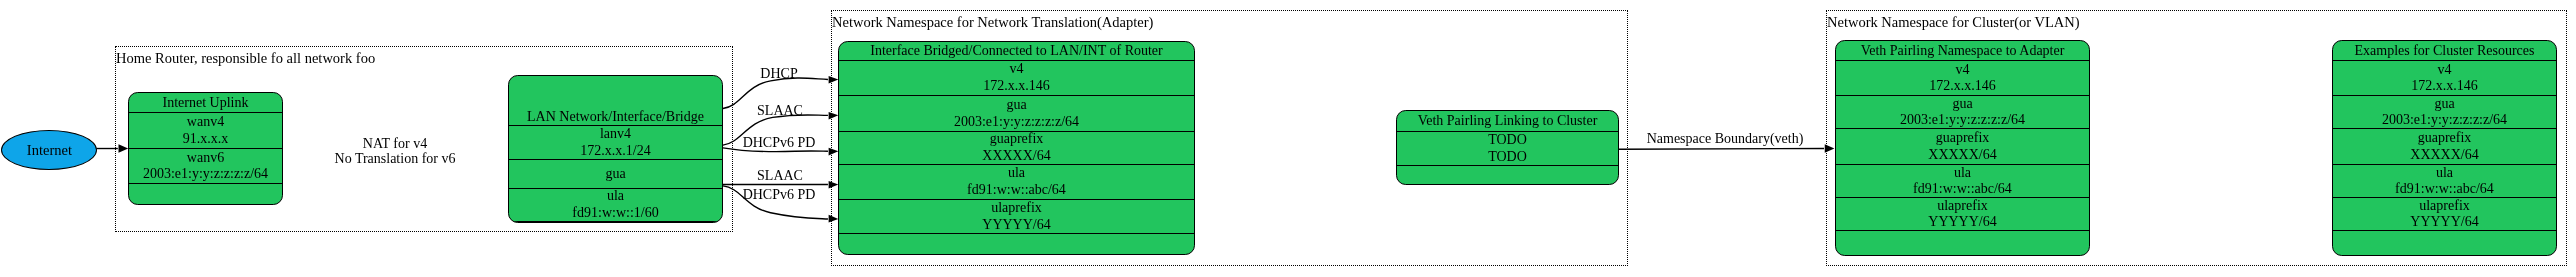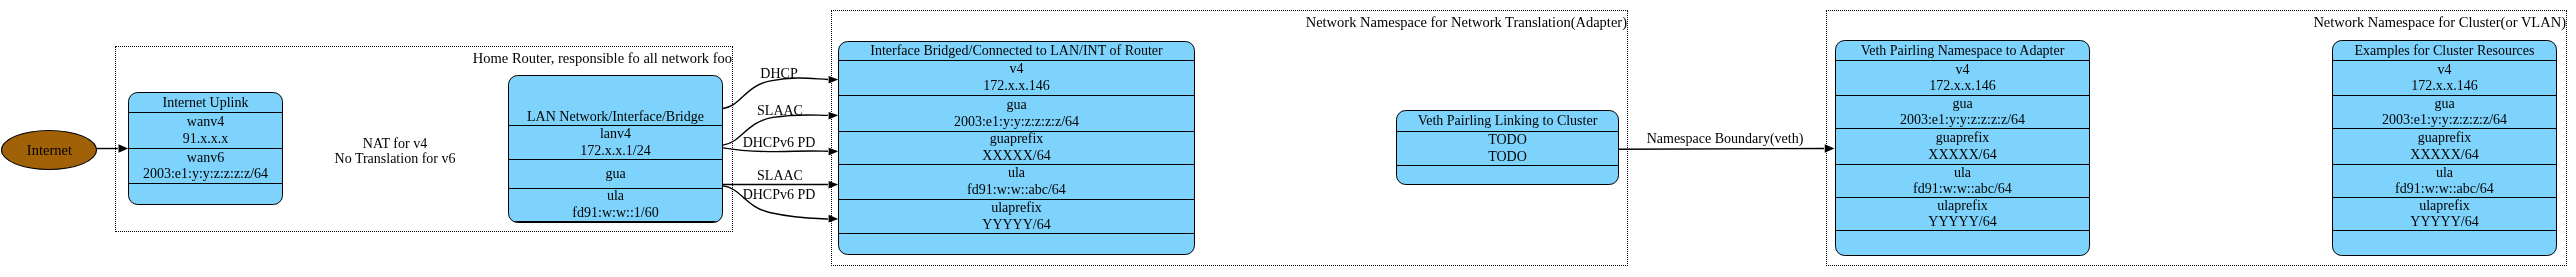--- a/index.html
+++ b/index.html
@@ -1,35 +1,35 @@
 <!DOCTYPE html>
 <html style="font-size:11px"><head>
 <meta charset="utf-8">
 <style>
   html,body{margin:0;padding:0;background:#ffffff;}
   body{font-family:"Liberation Serif","DejaVu Serif",serif;color:#000;}
   .canvas{position:relative;width:2576px;height:277px;background:#fff;overflow:hidden;}
 
   
   .cluster{position:absolute;border:0.7px dotted #000;background:transparent;}
-  .cluster-title{position:absolute;top:2.8px;left:0;width:100%;text-align:right;
+  .cluster-title{position:absolute;top:2.8px;left:0;width:100%;text-align:left;
                  font-size:14.5px;white-space:nowrap;}
 
   
-  .node{position:absolute;background:#7dd3fc;border:1.4px solid #000;border-radius:9.7px;
+  .node{position:absolute;background:#22c55e;border:1.4px solid #000;border-radius:9.7px;
         display:flex;flex-direction:column;text-align:center;font-size:14px;
         box-sizing:border-box;overflow:hidden;}
   .node .title{display:flex;align-items:center;justify-content:center;
                white-space:nowrap;padding:0 4.1px;}
   .node .row{border-top:1.4px solid #000;display:flex;flex-direction:column;
              justify-content:center;line-height:16.6px;white-space:nowrap;padding:0 4.1px;}
   .node .row.empty{flex:1;}
 
   
-  .ellipse{position:absolute;border:1.4px solid #000;border-radius:50%;background:#a16207;
+  .ellipse{position:absolute;border:1.4px solid #000;border-radius:50%;background:#0ea5e9;
            display:flex;align-items:center;justify-content:center;font-size:14.5px;}
 
   
   .edge-label{position:absolute;transform:translateX(-50%);text-align:center;
               font-size:14px;line-height:15px;white-space:nowrap;}
 
   svg.edges{position:absolute;left:0;top:0;pointer-events:none;}
 </style>
 </head>
 <body>

